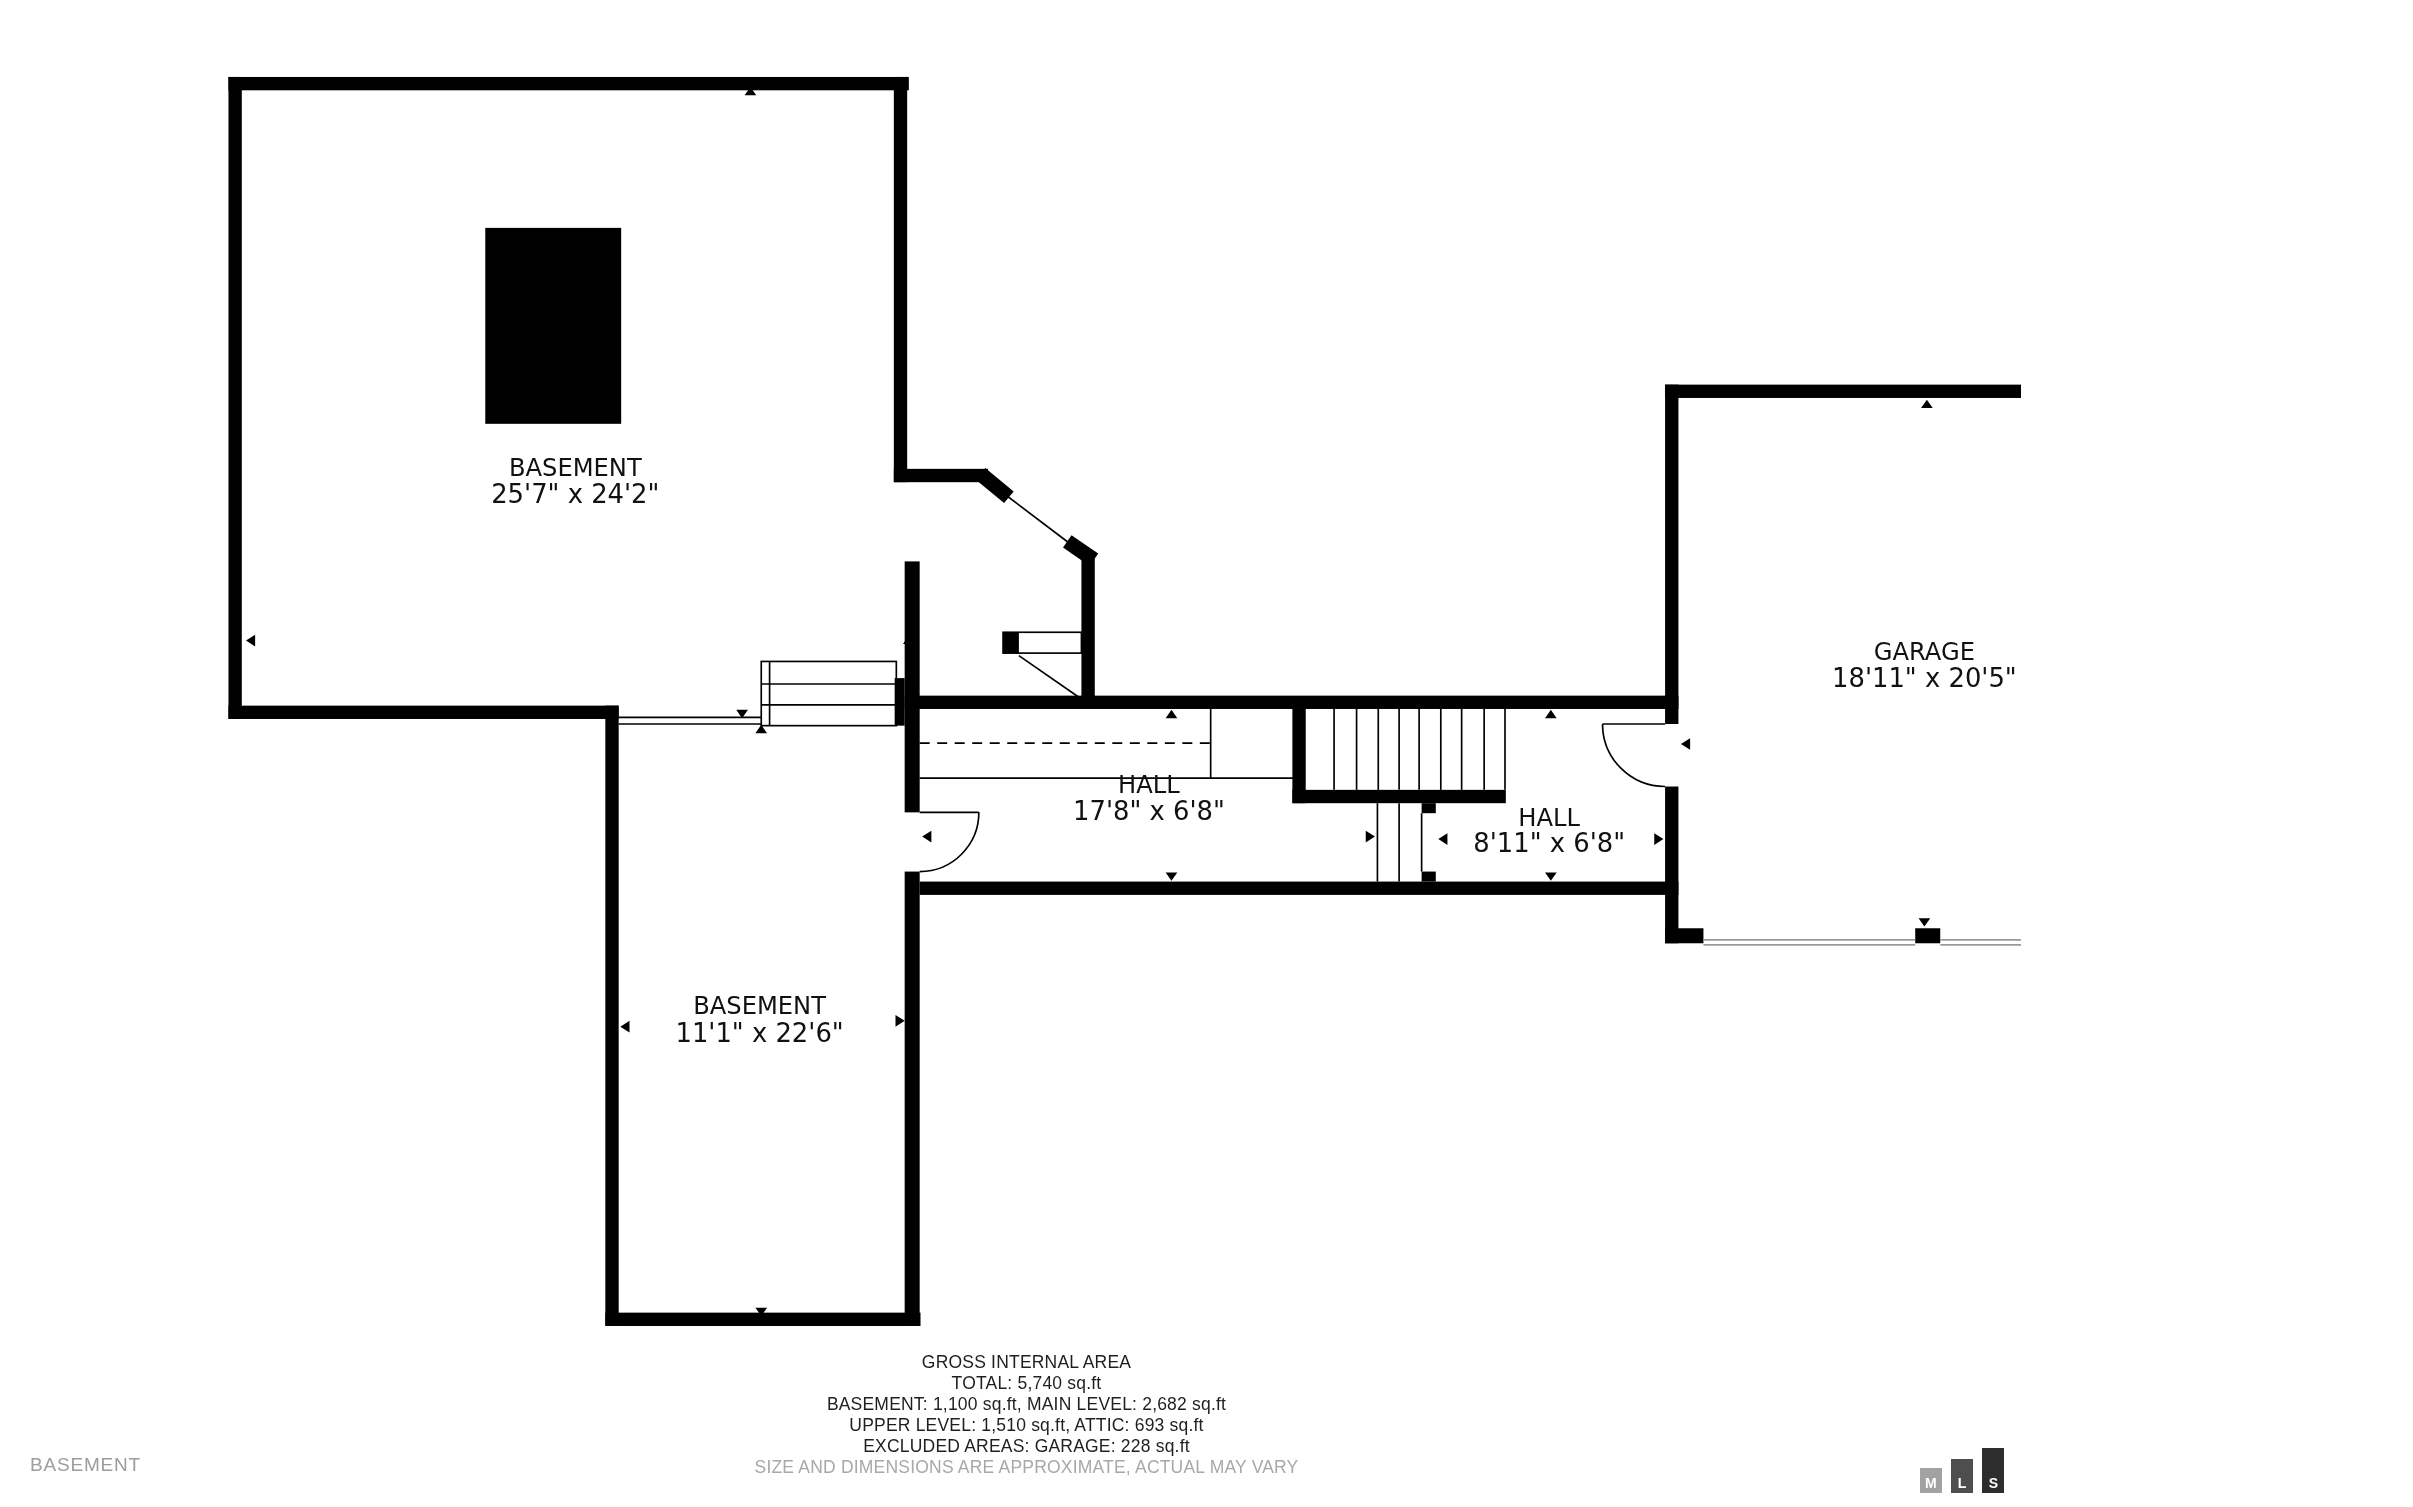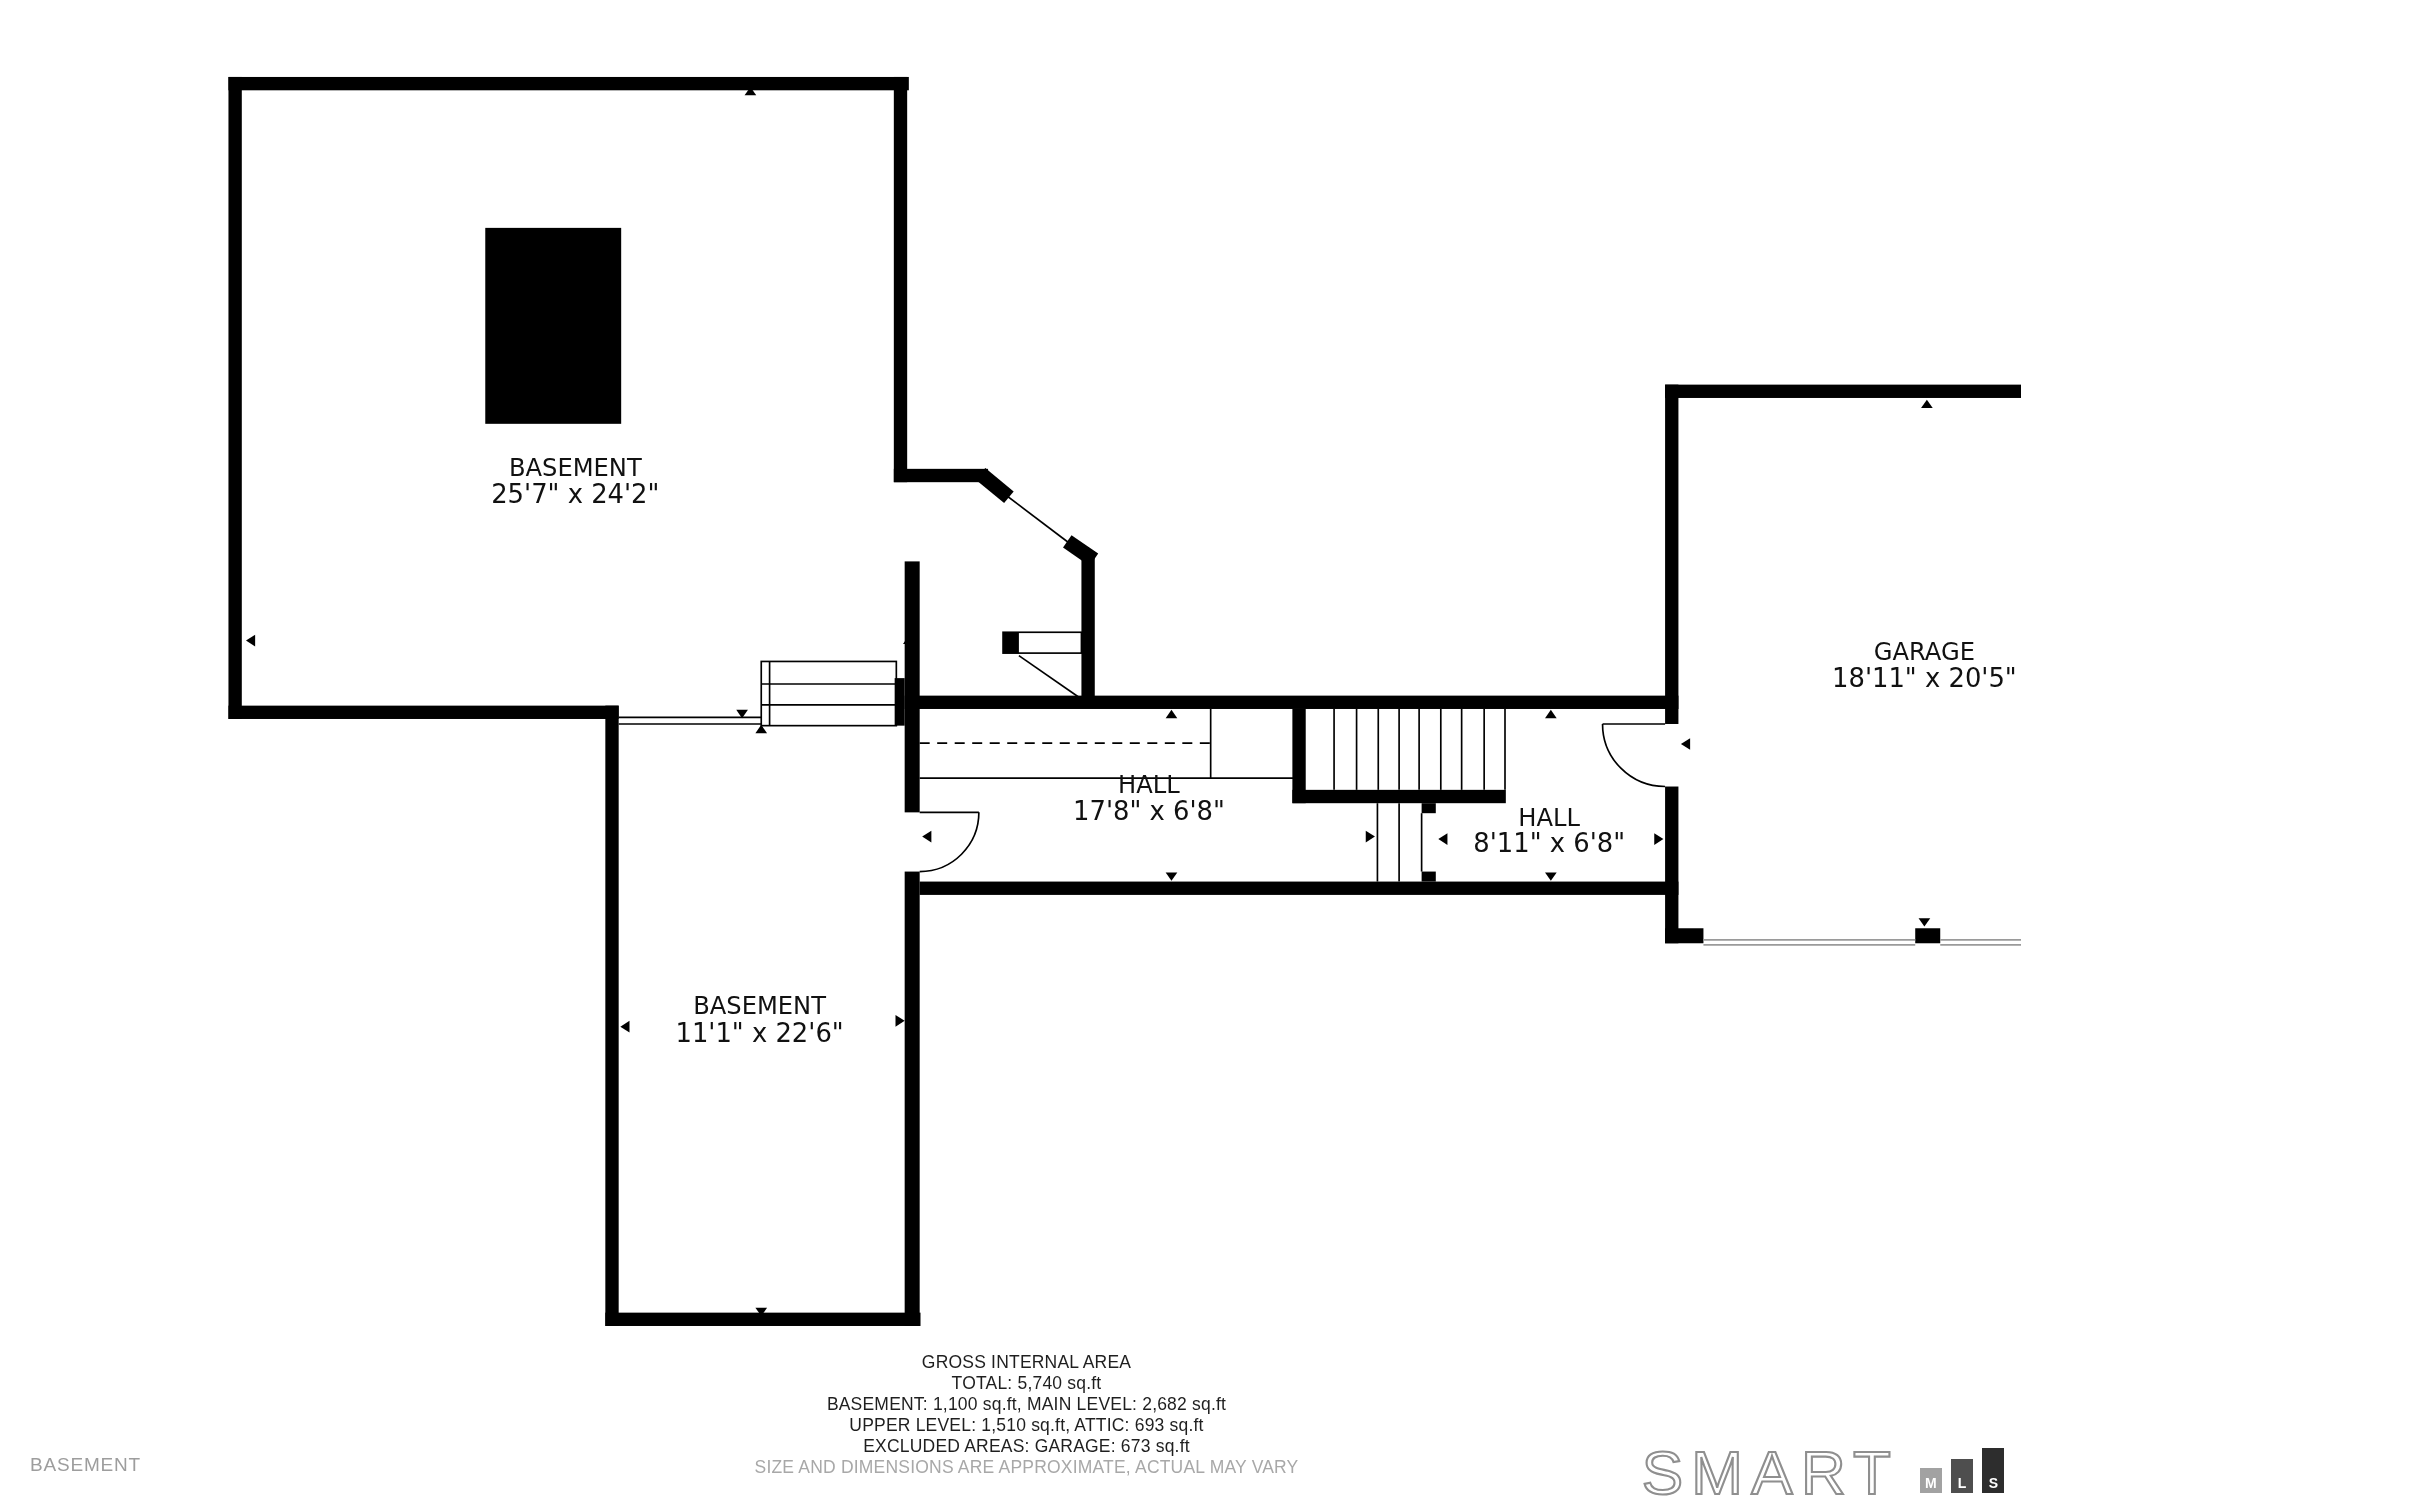--- a/index.html
+++ b/index.html
@@ -180,30 +180,29 @@
       <text class="room-dims" x="2308" y="824">18'11" x 20'5"</text>
     </g>
   </svg>
 
   
   <div class="footer">
     <div>GROSS INTERNAL AREA</div>
     <div>TOTAL: 5,740 sq.ft</div>
     <div>BASEMENT: 1,100 sq.ft, MAIN LEVEL: 2,682 sq.ft</div>
     <div>UPPER LEVEL: 1,510 sq.ft, ATTIC: 693 sq.ft</div>
-    <div>EXCLUDED AREAS: GARAGE: 673 sq.ft</div>
+    <div>EXCLUDED AREAS: GARAGE: 228 sq.ft</div>
     <div class="disclaimer">SIZE AND DIMENSIONS ARE APPROXIMATE, ACTUAL MAY VARY</div>
   </div>
 
   
   <div class="watermark">BASEMENT</div>
 
   
   <div class="logo">
-    <div class="logo-brand">SMART</div>
     <div class="logo-blocks">
       <div class="logo-block block-m">M</div>
       <div class="logo-block block-l">L</div>
       <div class="logo-block block-s">S</div>
     </div>
   </div>
 
 </div>
 
 

